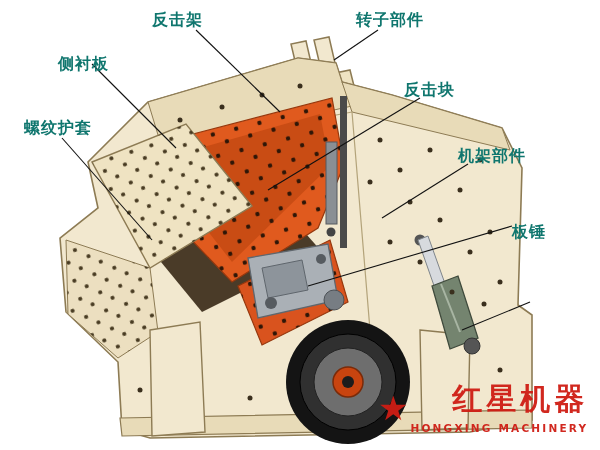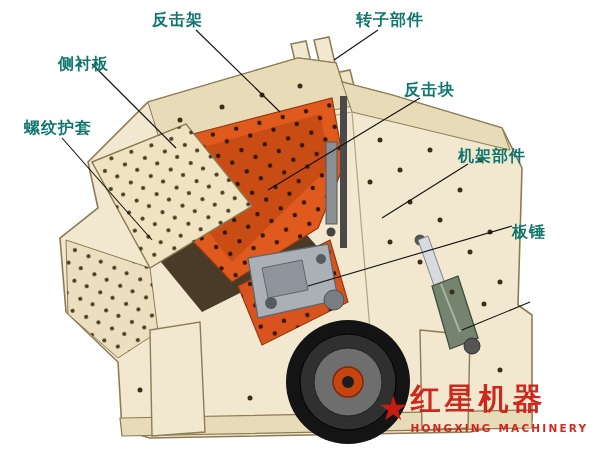--- a/index.html
+++ b/index.html
@@ -10,21 +10,21 @@
   .canvas svg{position:absolute;left:0;top:0;}
   .callout{
     position:absolute;font-size:16px;font-weight:700;color:#0f766e;
     white-space:nowrap;line-height:1;letter-spacing:1px;
   }
   .watermark{
     position:absolute;left:378px;top:383px;display:flex;align-items:center;
     color:#cf1d14;opacity:.95;
   }
   .wm-star{font-size:34px;line-height:1;margin-right:2px;color:#cf1d14;}
-  .wm-col{display:flex;flex-direction:column;align-items:flex-start;}
+  .wm-col{display:flex;flex-direction:column;align-items:flex-end;}
   .wm-cn{font-size:30px;font-weight:700;letter-spacing:4px;line-height:1.05;}
   .wm-en{font-size:10.5px;font-weight:700;letter-spacing:2.2px;margin-top:7px;}
 </style>
 </head>
 <body>
 
 <div class="canvas">
 
   <svg width="600" height="450" viewBox="0 0 600 450">
     <defs>

